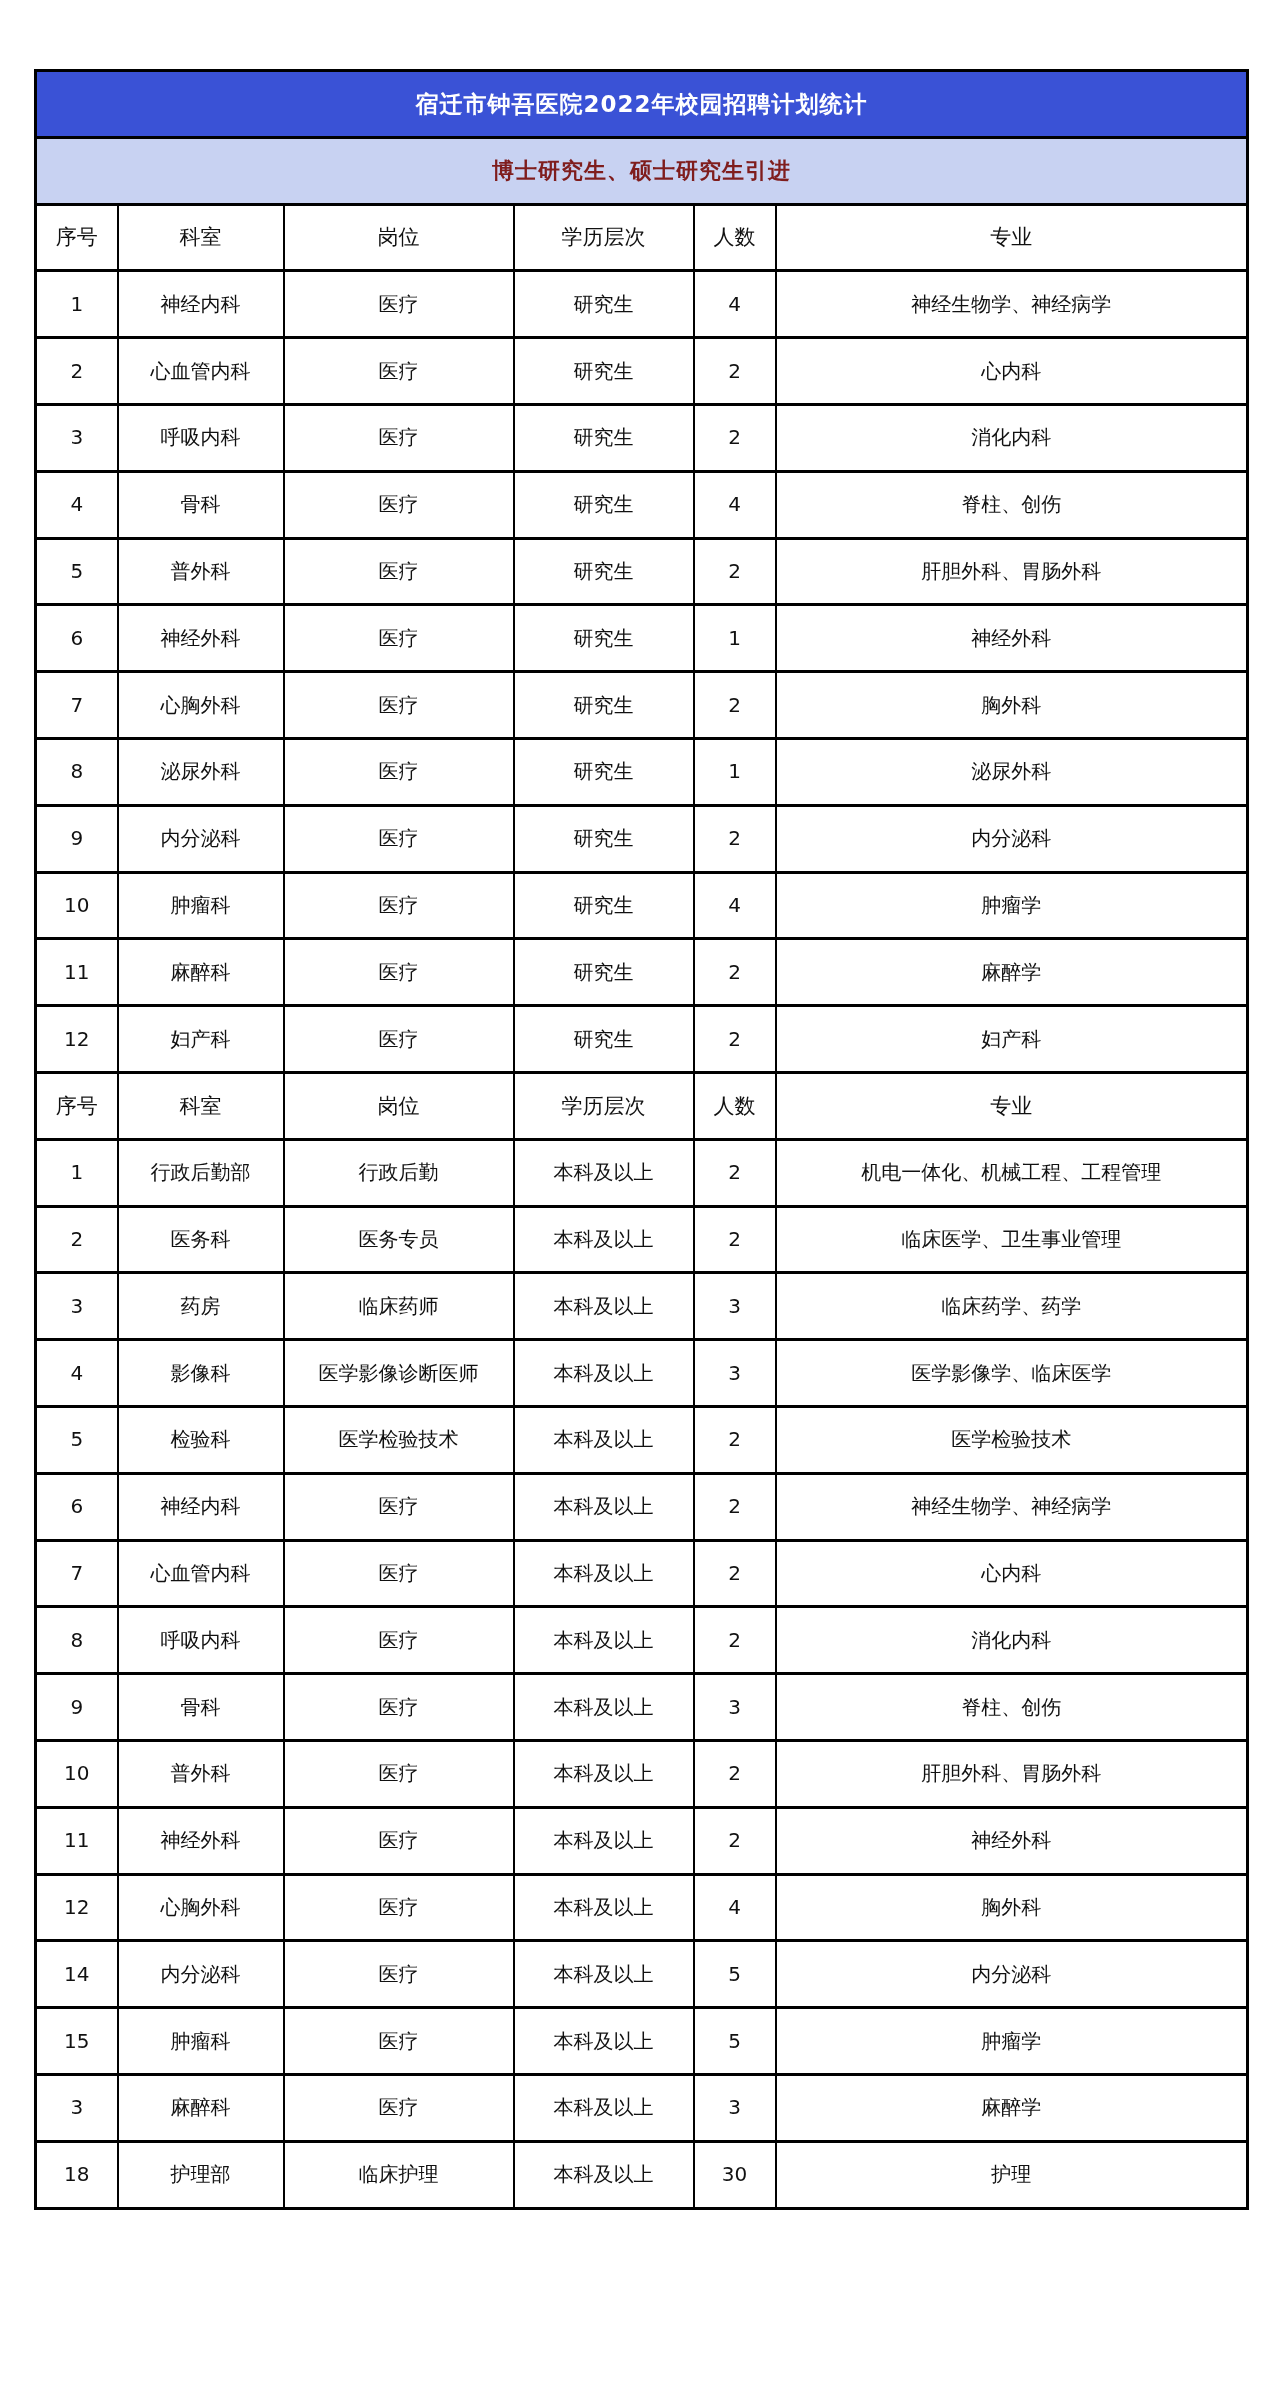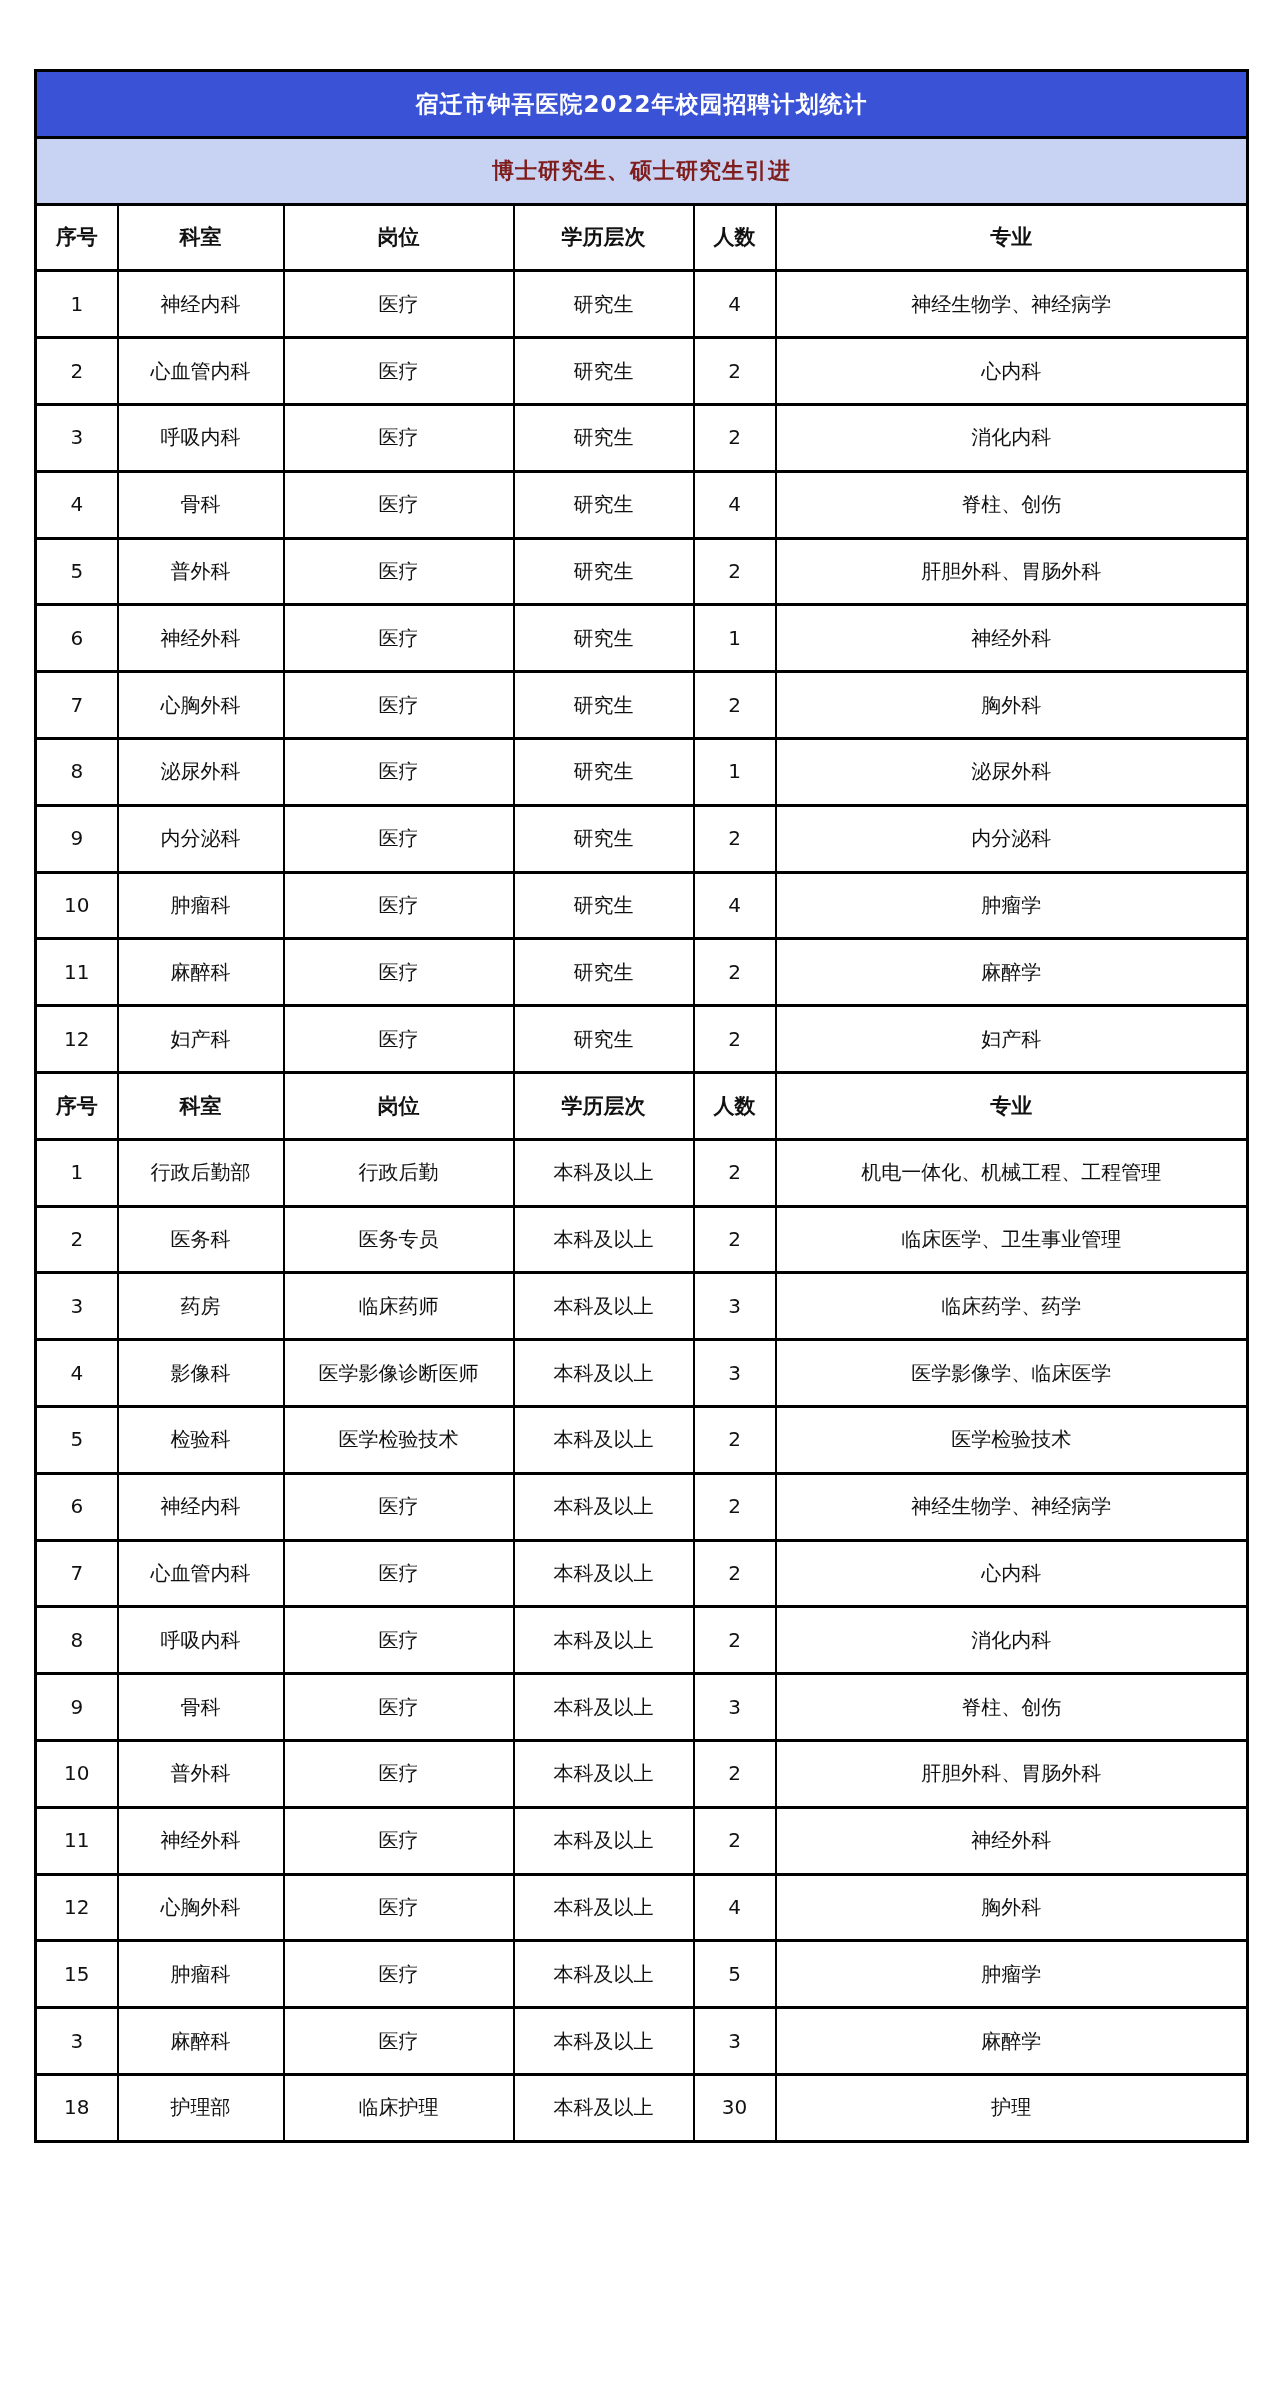--- a/index.html
+++ b/index.html
@@ -51,21 +51,21 @@
   .section-cell{
     background:var(--c-section-bg);
     color:#7f1d1d;
     font-size:22px;
     font-weight:bold;
     letter-spacing:1px;
   }
   .head-cell{
     background:#ffffff;
     font-size:21px;
-    font-weight:bold;
+    font-weight:normal;
   }
   .data-cell{
     background:#ffffff;
     font-size:20px;
     font-weight:normal;
   }
 </style>
 </head>
 <body>
 
@@ -288,20 +288,28 @@
         </tr>
         <tr class="data-row">
           <td class="data-cell">12</td>
           <td class="data-cell">心胸外科</td>
           <td class="data-cell">医疗</td>
           <td class="data-cell">本科及以上</td>
           <td class="data-cell">4</td>
           <td class="data-cell">胸外科</td>
         </tr>
         <tr class="data-row">
+          <td class="data-cell">14</td>
+          <td class="data-cell">内分泌科</td>
+          <td class="data-cell">医疗</td>
+          <td class="data-cell">本科及以上</td>
+          <td class="data-cell">5</td>
+          <td class="data-cell">内分泌科</td>
+        </tr>
+        <tr class="data-row">
           <td class="data-cell">15</td>
           <td class="data-cell">肿瘤科</td>
           <td class="data-cell">医疗</td>
           <td class="data-cell">本科及以上</td>
           <td class="data-cell">5</td>
           <td class="data-cell">肿瘤学</td>
         </tr>
         <tr class="data-row">
           <td class="data-cell">3</td>
           <td class="data-cell">麻醉科</td>

